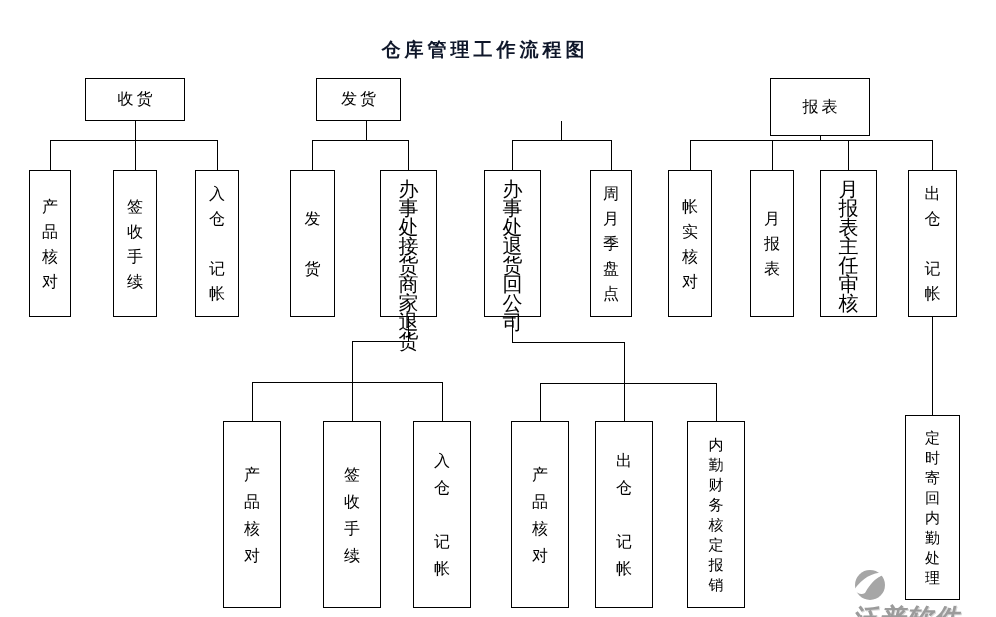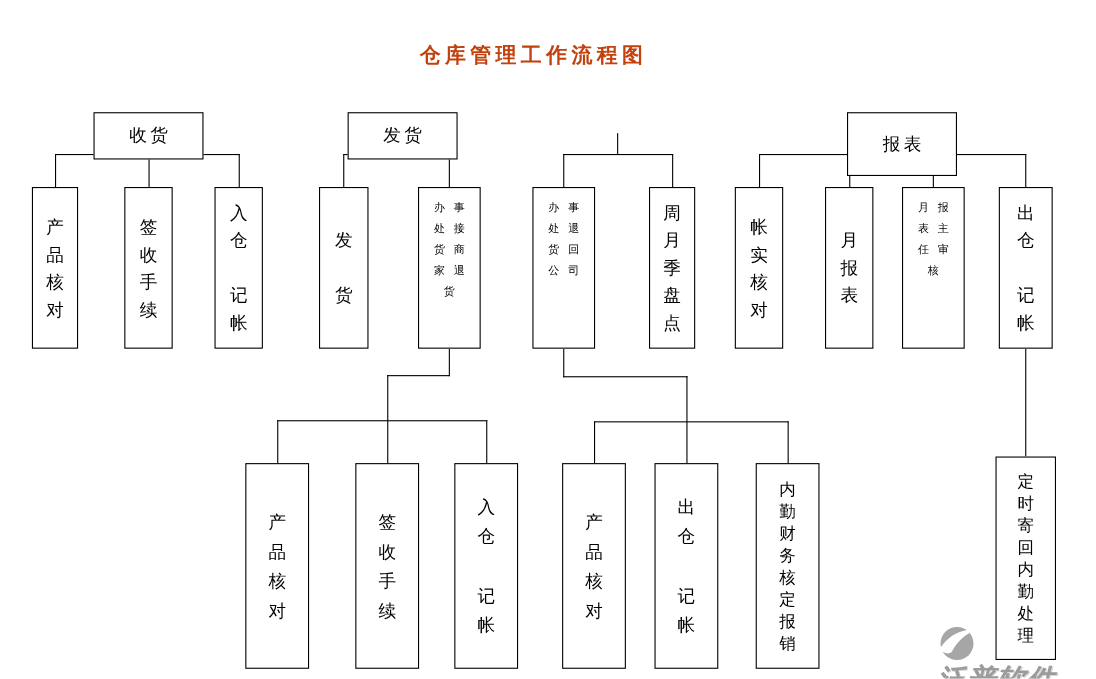--- a/index.html
+++ b/index.html
@@ -2,32 +2,32 @@
 <html><head>
 <meta charset="utf-8">
 <style>
   html,body { margin:0; padding:0; background:#fff; }
   #canvas {
     position:relative; width:996px; height:617px; background:#fff;
     font-family:"DejaVu Sans","Liberation Sans",sans-serif; color:#000; overflow:hidden;
   }
   .title {
     position:absolute; top:37px; left:0; width:970px; text-align:center;
-    font-size:19px; font-weight:bold; letter-spacing:4px; color:#c2410c;
+    font-size:19px; font-weight:bold; letter-spacing:4px; color:#0f172a;
   }
   .node {
     position:absolute; box-sizing:border-box; border:1px solid #000; background:#fff;
     display:flex; align-items:center; justify-content:center; text-align:center;
     font-size:16px; z-index:1;
   }
-  .h-node { letter-spacing:3px; padding-left:3px;margin-top:24px; }
+  .h-node { letter-spacing:3px; padding-left:3px; }
   .v-node { white-space:pre-line; line-height:25px; }
   .lv3    { line-height:27px; }
   .v-top  {
-    align-items:flex-start; padding-top:9px; line-height:19px; font-size:10px;
+    align-items:flex-start; padding-top:9px; line-height:19px; font-size:20px;
     letter-spacing:8px; padding-left:8px;
   }
   .dense  { line-height:20px; font-size:15px; }
   .line { position:absolute; background:#000; z-index:0; }
   .watermark {
     position:absolute; left:852px; top:566px; width:144px; height:50px; z-index:5;
     display:flex; flex-wrap:wrap; align-items:flex-start;
   }
   .wm-logo { width:38px; height:36px; }
   .wm-brand {
@@ -36,21 +36,21 @@
   }
 </style>
 </head>
 <body>
 
 <div id="canvas">
 
   <div class="title">仓库管理工作流程图</div>
 
   <div class="node h-node" style="left:85px;top:78px;width:100px;height:43px">收货</div>
-  <div class="node h-node" style="left:316px;top:78px;width:100px;height:43px">发货</div>
+  <div class="node h-node" style="left:316px;top:78px;width:85px;height:43px">发货</div>
   <div class="node h-node" style="left:770px;top:78px;width:100px;height:58px">报表</div>
 
   <div class="node v-node" style="left:29px;top:170px;width:42px;height:147px">产
 品
 核
 对</div>
   <div class="node v-node" style="left:113px;top:170px;width:44px;height:147px">签
 收
 手
 续</div>

